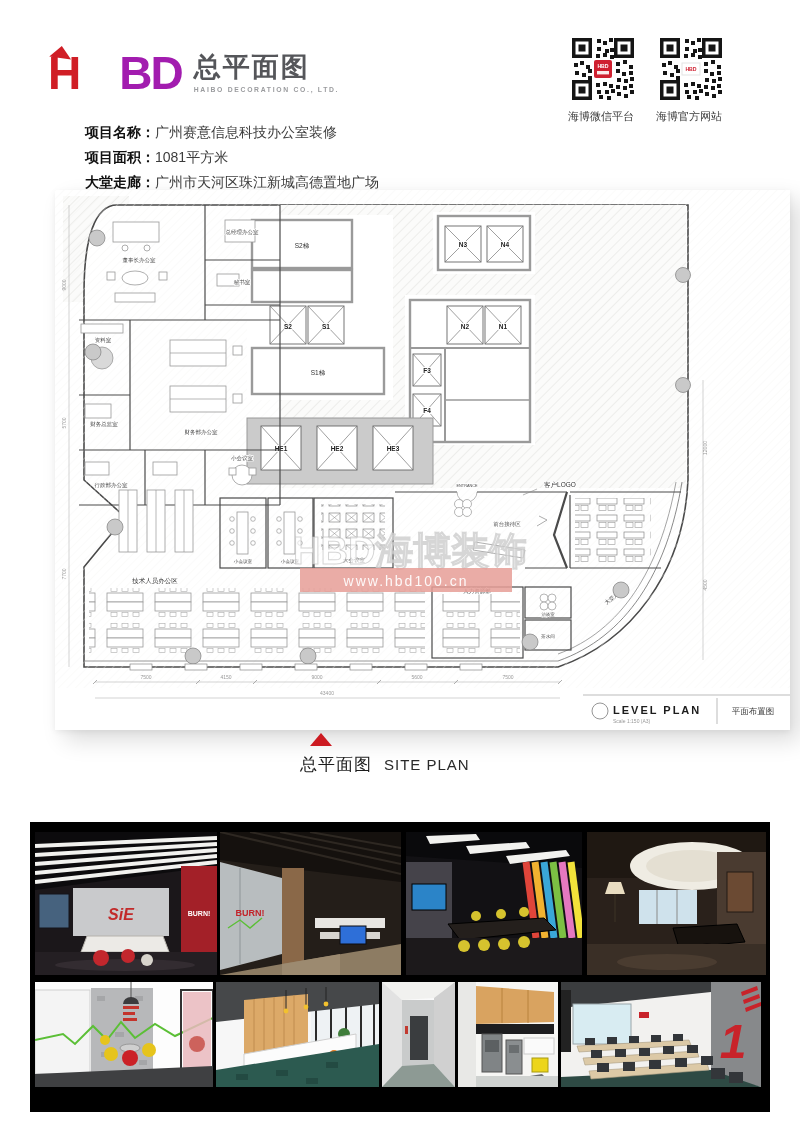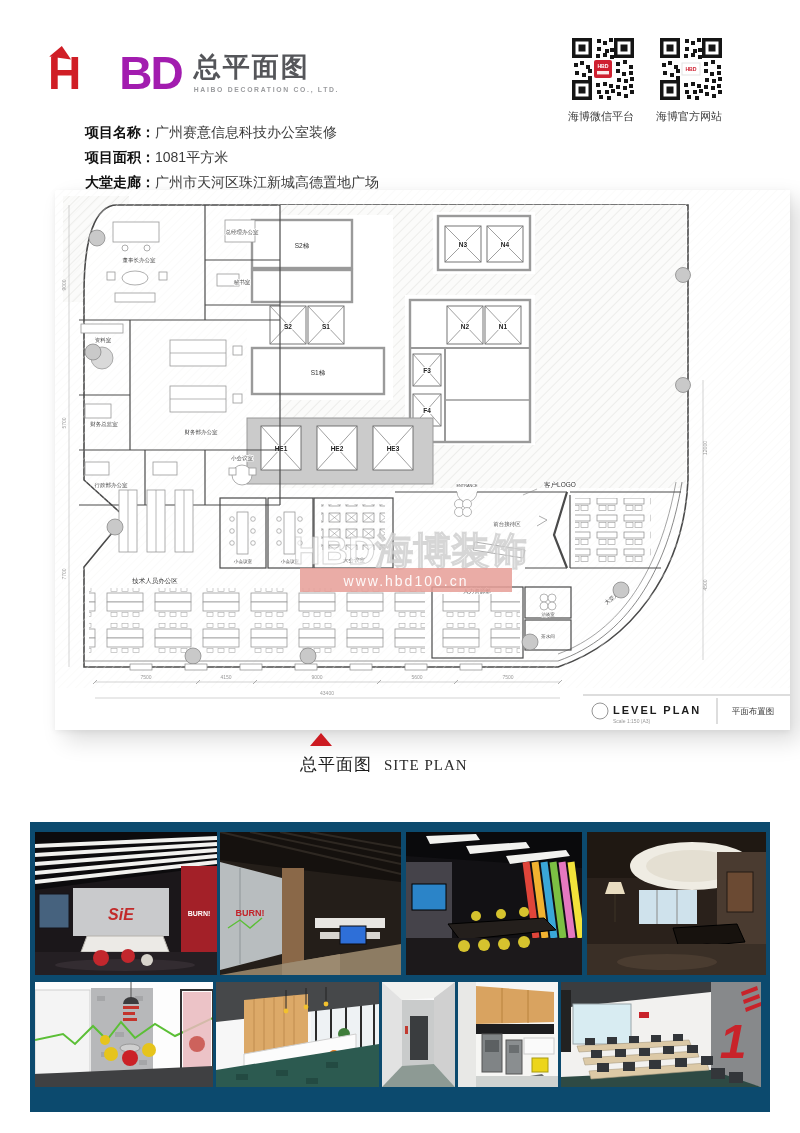--- a/index.html
+++ b/index.html
@@ -36,23 +36,23 @@
   .shaft{stroke:#666;stroke-width:.9;fill:#fff;}
   .xl{stroke:#777;stroke-width:.7;}
   .furn{stroke:#9a9a9a;stroke-width:.8;fill:#fff;}
   .dim{stroke:#b5b5b5;stroke-width:.6;}
   
   .cap-tri{position:absolute;left:310px;top:733px;width:0;height:0;
      border-left:11px solid transparent;border-right:11px solid transparent;
      border-bottom:13px solid #cc1a21;}
   .cap{position:absolute;left:300px;top:753px;white-space:nowrap;}
   .cap-cn{font-size:17px;font-weight:400;color:#1c1c1c;letter-spacing:1px;}
-  .cap-en{font-size:15px;color:#2a2a2a;margin-left:12px;letter-spacing:1px;font-family:Liberation Serif, serif;}
+  .cap-en{font-size:15px;color:#2a2a2a;margin-left:12px;letter-spacing:1px;}
   
-  .gal{position:absolute;left:30px;top:822px;width:740px;height:290px;background:#0c4a6e;}
+  .gal{position:absolute;left:30px;top:822px;width:740px;height:290px;background:#000000;}
   .ph{position:absolute;overflow:hidden;background:#ccc;}
   .ph svg{display:block;}
 </style>
 </head>
 <body>
 
 <div class="page">
 
   <div class="logo">
     <div style="position:relative;">

